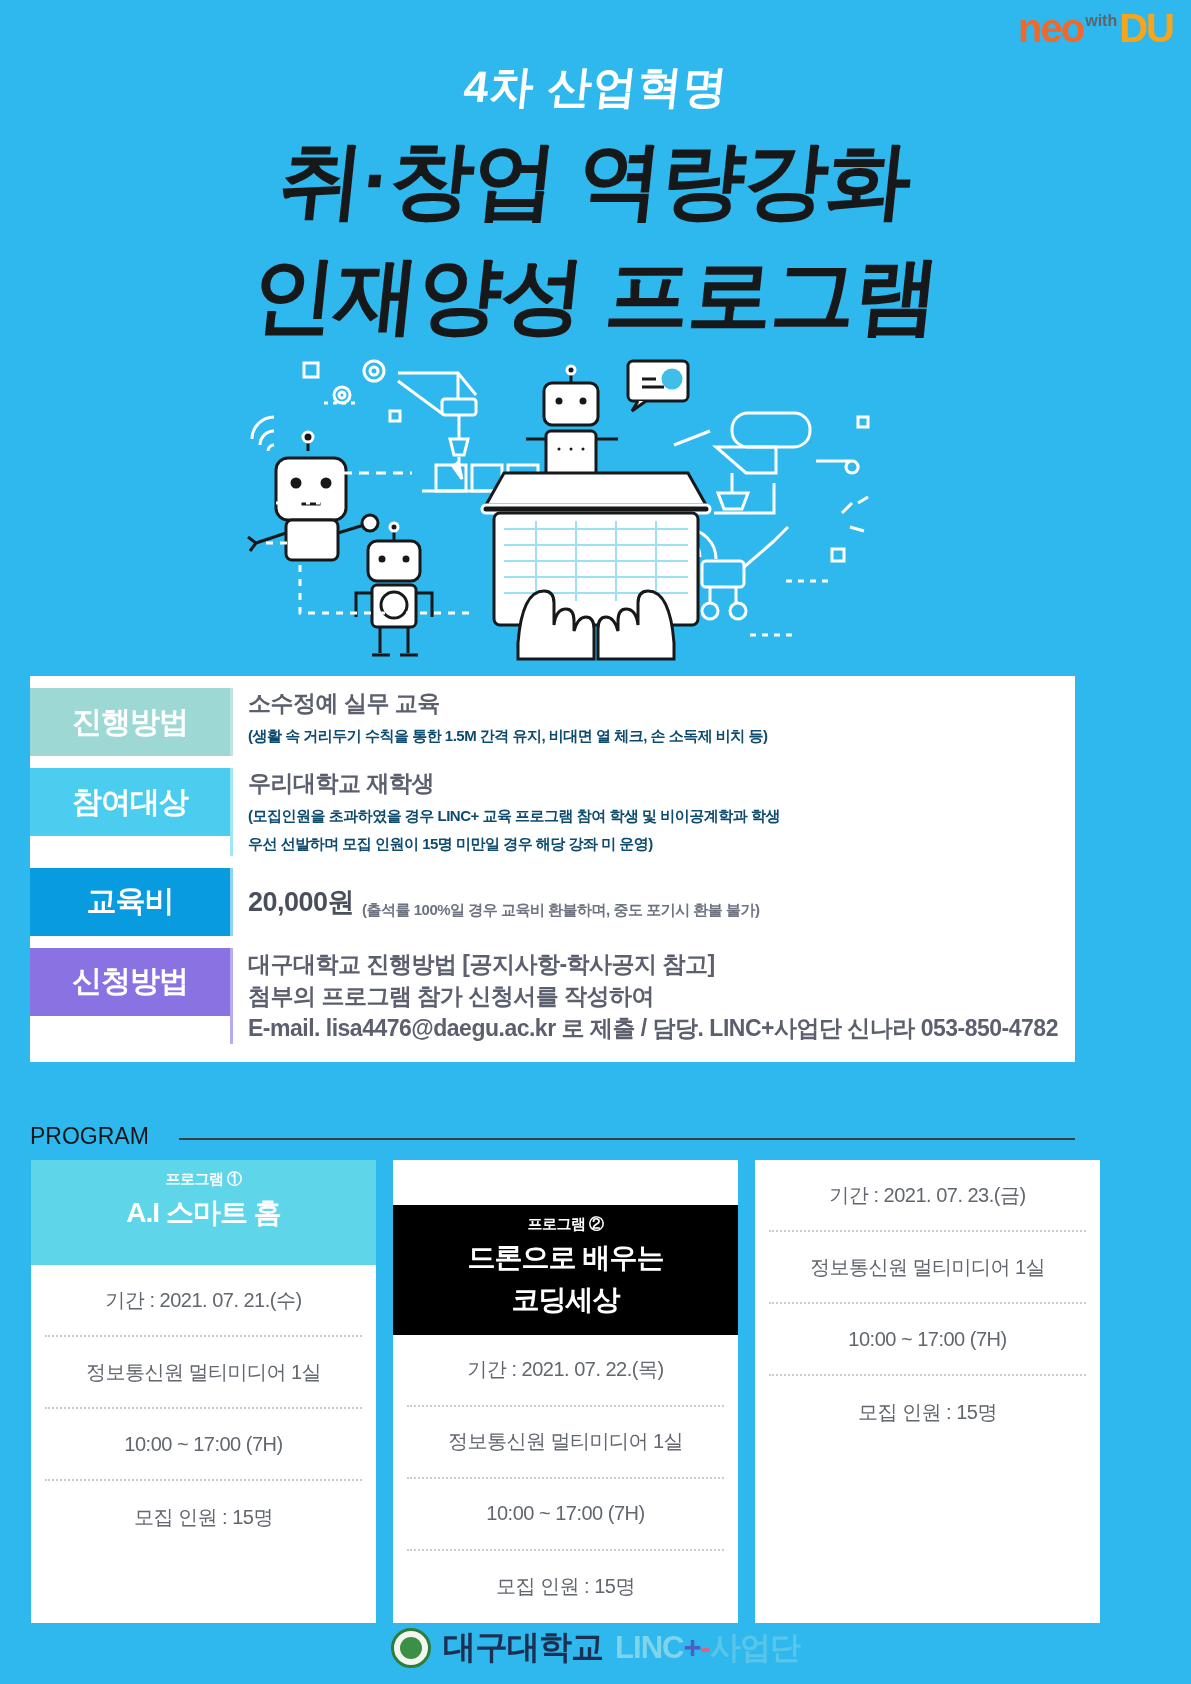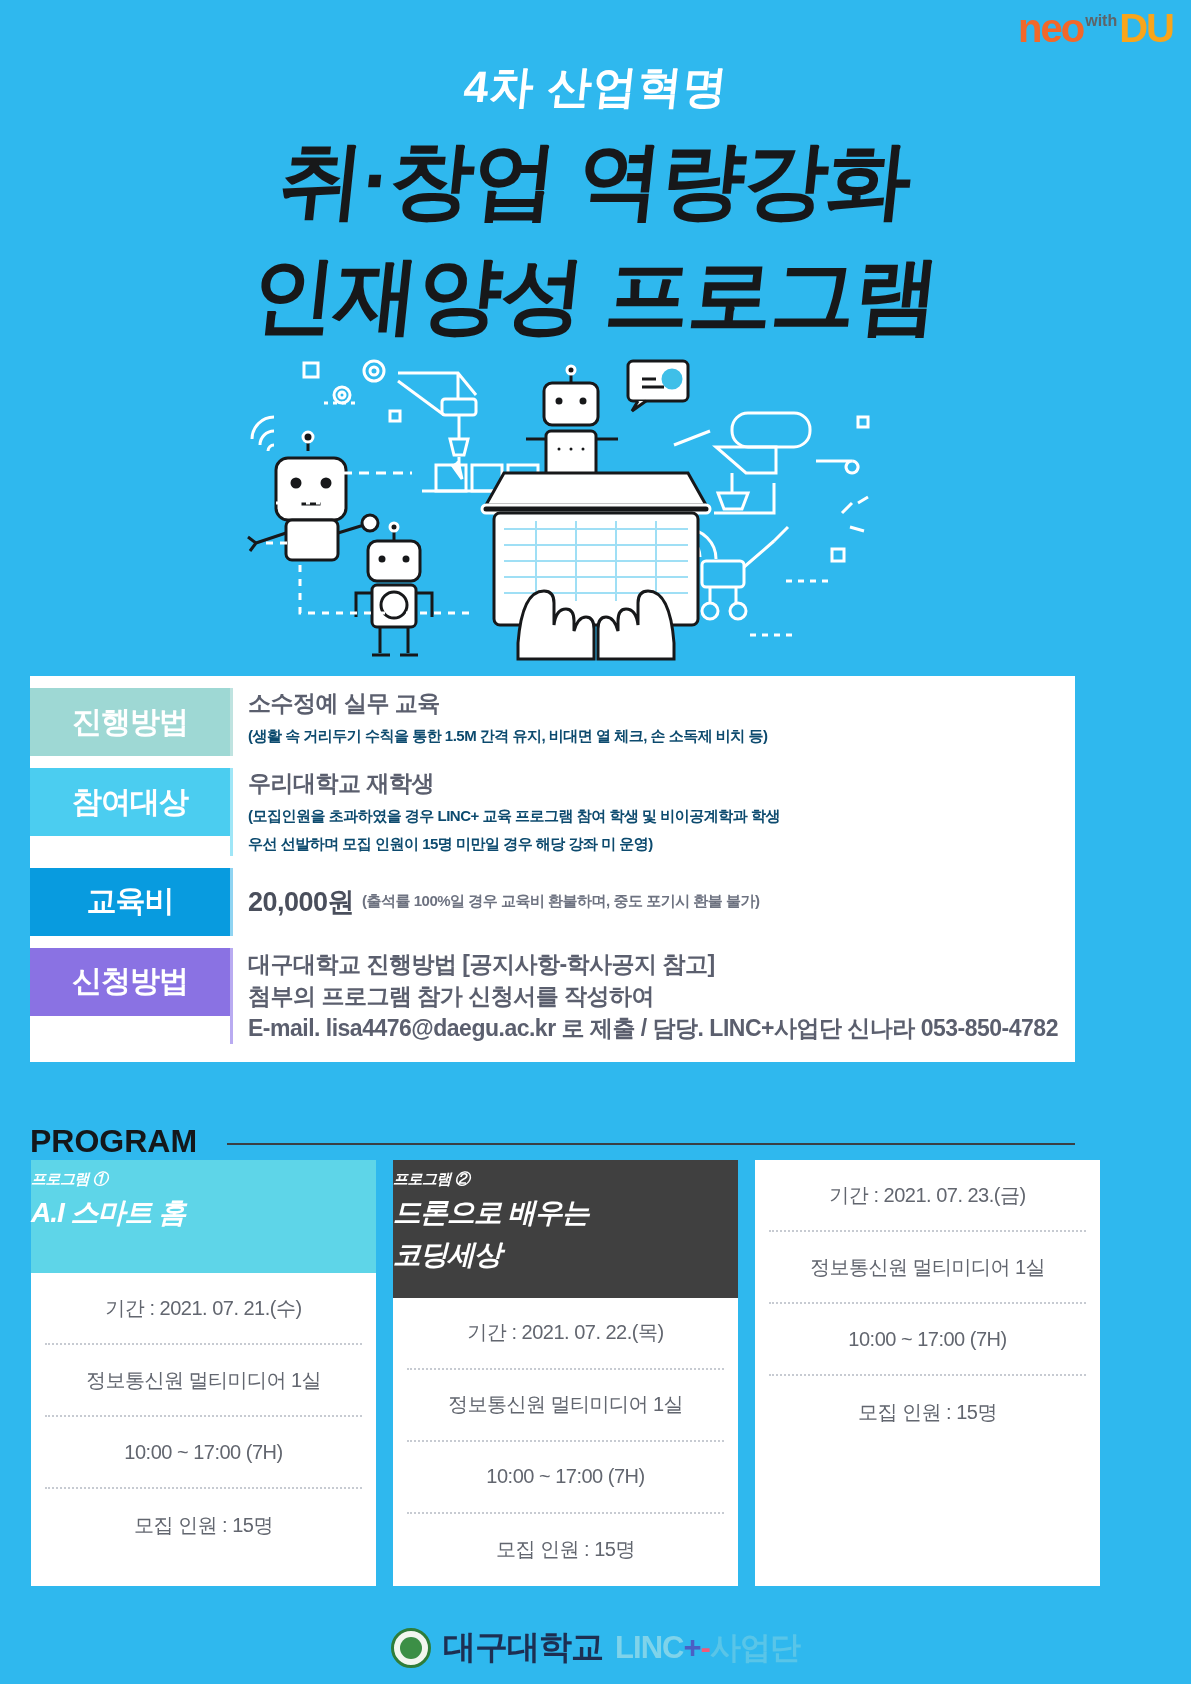--- a/index.html
+++ b/index.html
@@ -51,38 +51,38 @@
   .lbl-1 { background: #9ed8d4; height: 68px; }
   .lbl-2 { background: #4bcdf0; height: 68px; }
   .lbl-3 { background: #089bdf; height: 68px; }
   .lbl-4 { background: #8a72e3; height: 68px; }
   .info-body { flex: 1; padding-left: 15px; border-left: 3px solid #bfe3e0; min-height: 68px; }
   .ib-2 { border-left-color: #9fe6f7; }
   .ib-3 { border-left-color: #8fd4f2; }
   .ib-4 { border-left-color: #b9abf1; }
   .b-main { font-size: 23px; font-weight: bold; color: #5b5f6e; letter-spacing: -.5px; }
   .b-sub { font-size: 15px; font-weight: bold; color: #0c4a6e; letter-spacing: -.5px; margin-top: 5px; line-height: 1.55; }
-  .fee-line { display: flex; align-items: center; padding-top: 16px; }
+  .fee-line { display: flex; align-items: flex-end; padding-top: 16px; }
   .fee-amt { font-size: 27px; font-weight: bold; color: #4a4f5c; letter-spacing: -.5px; }
   .fee-note { font-size: 15px; font-weight: bold; color: #6d7280; margin-left: 8px; letter-spacing: -.5px; }
   .apply-line { font-size: 23px; font-weight: bold; color: #5b5f6e; letter-spacing: -.5px; line-height: 1.4; }
 
   
   .prog-head { position: absolute; left: 30px; top: 1123px; width: 1045px; display: flex; align-items: center; }
-  .prog-head-title { font-size: 32px; font-weight: bold; color: #14171a; letter-spacing: 0px; }
+  .prog-head-title { font-size: 23px; font-weight: normal; color: #14171a; letter-spacing: 0px; }
   .prog-head-rule { flex: 1; height: 2px; background: #3a3f44; margin-left: 30px; margin-top: 4px; }
 
   
   .cards { position: absolute; left: 31px; top: 1160px; width: 1129px; display: flex; gap: 17px; }
   .card { width: 345px; background: #ffffff; }
-  .card-head { padding: 10px 0 24px 0; text-align: left; font-style: italic; }
+  .card-head { padding: 10px 0 16px 0; text-align: center; }
   .card-num { font-size: 15px; font-weight: bold; color: #ffffff; letter-spacing: -.5px; }
   .card-title { font-size: 28px; font-weight: bold; color: #ffffff; letter-spacing: -1px; line-height: 1.3; margin-top: 6px; }
   .c1 .card-head { background: #5ed5e8; }
-  .c2 .card-head { background: #404040; }
+  .c2 .card-head { background: #000000; margin-top: 45px; }
   .c3 .card-head { background: #9b84ea; }
   .card-body { padding: 0; }
   .card-cell {
     height: 72px; display: flex; align-items: center; justify-content: center;
     font-size: 20px; color: #62666f; letter-spacing: -.5px;
     border-bottom: 2px dotted #c7cbd2; margin: 0 14px;
   }
   .card-cell:last-child { border-bottom: none; }
   .spacer-cell { height: 18px; }
 

